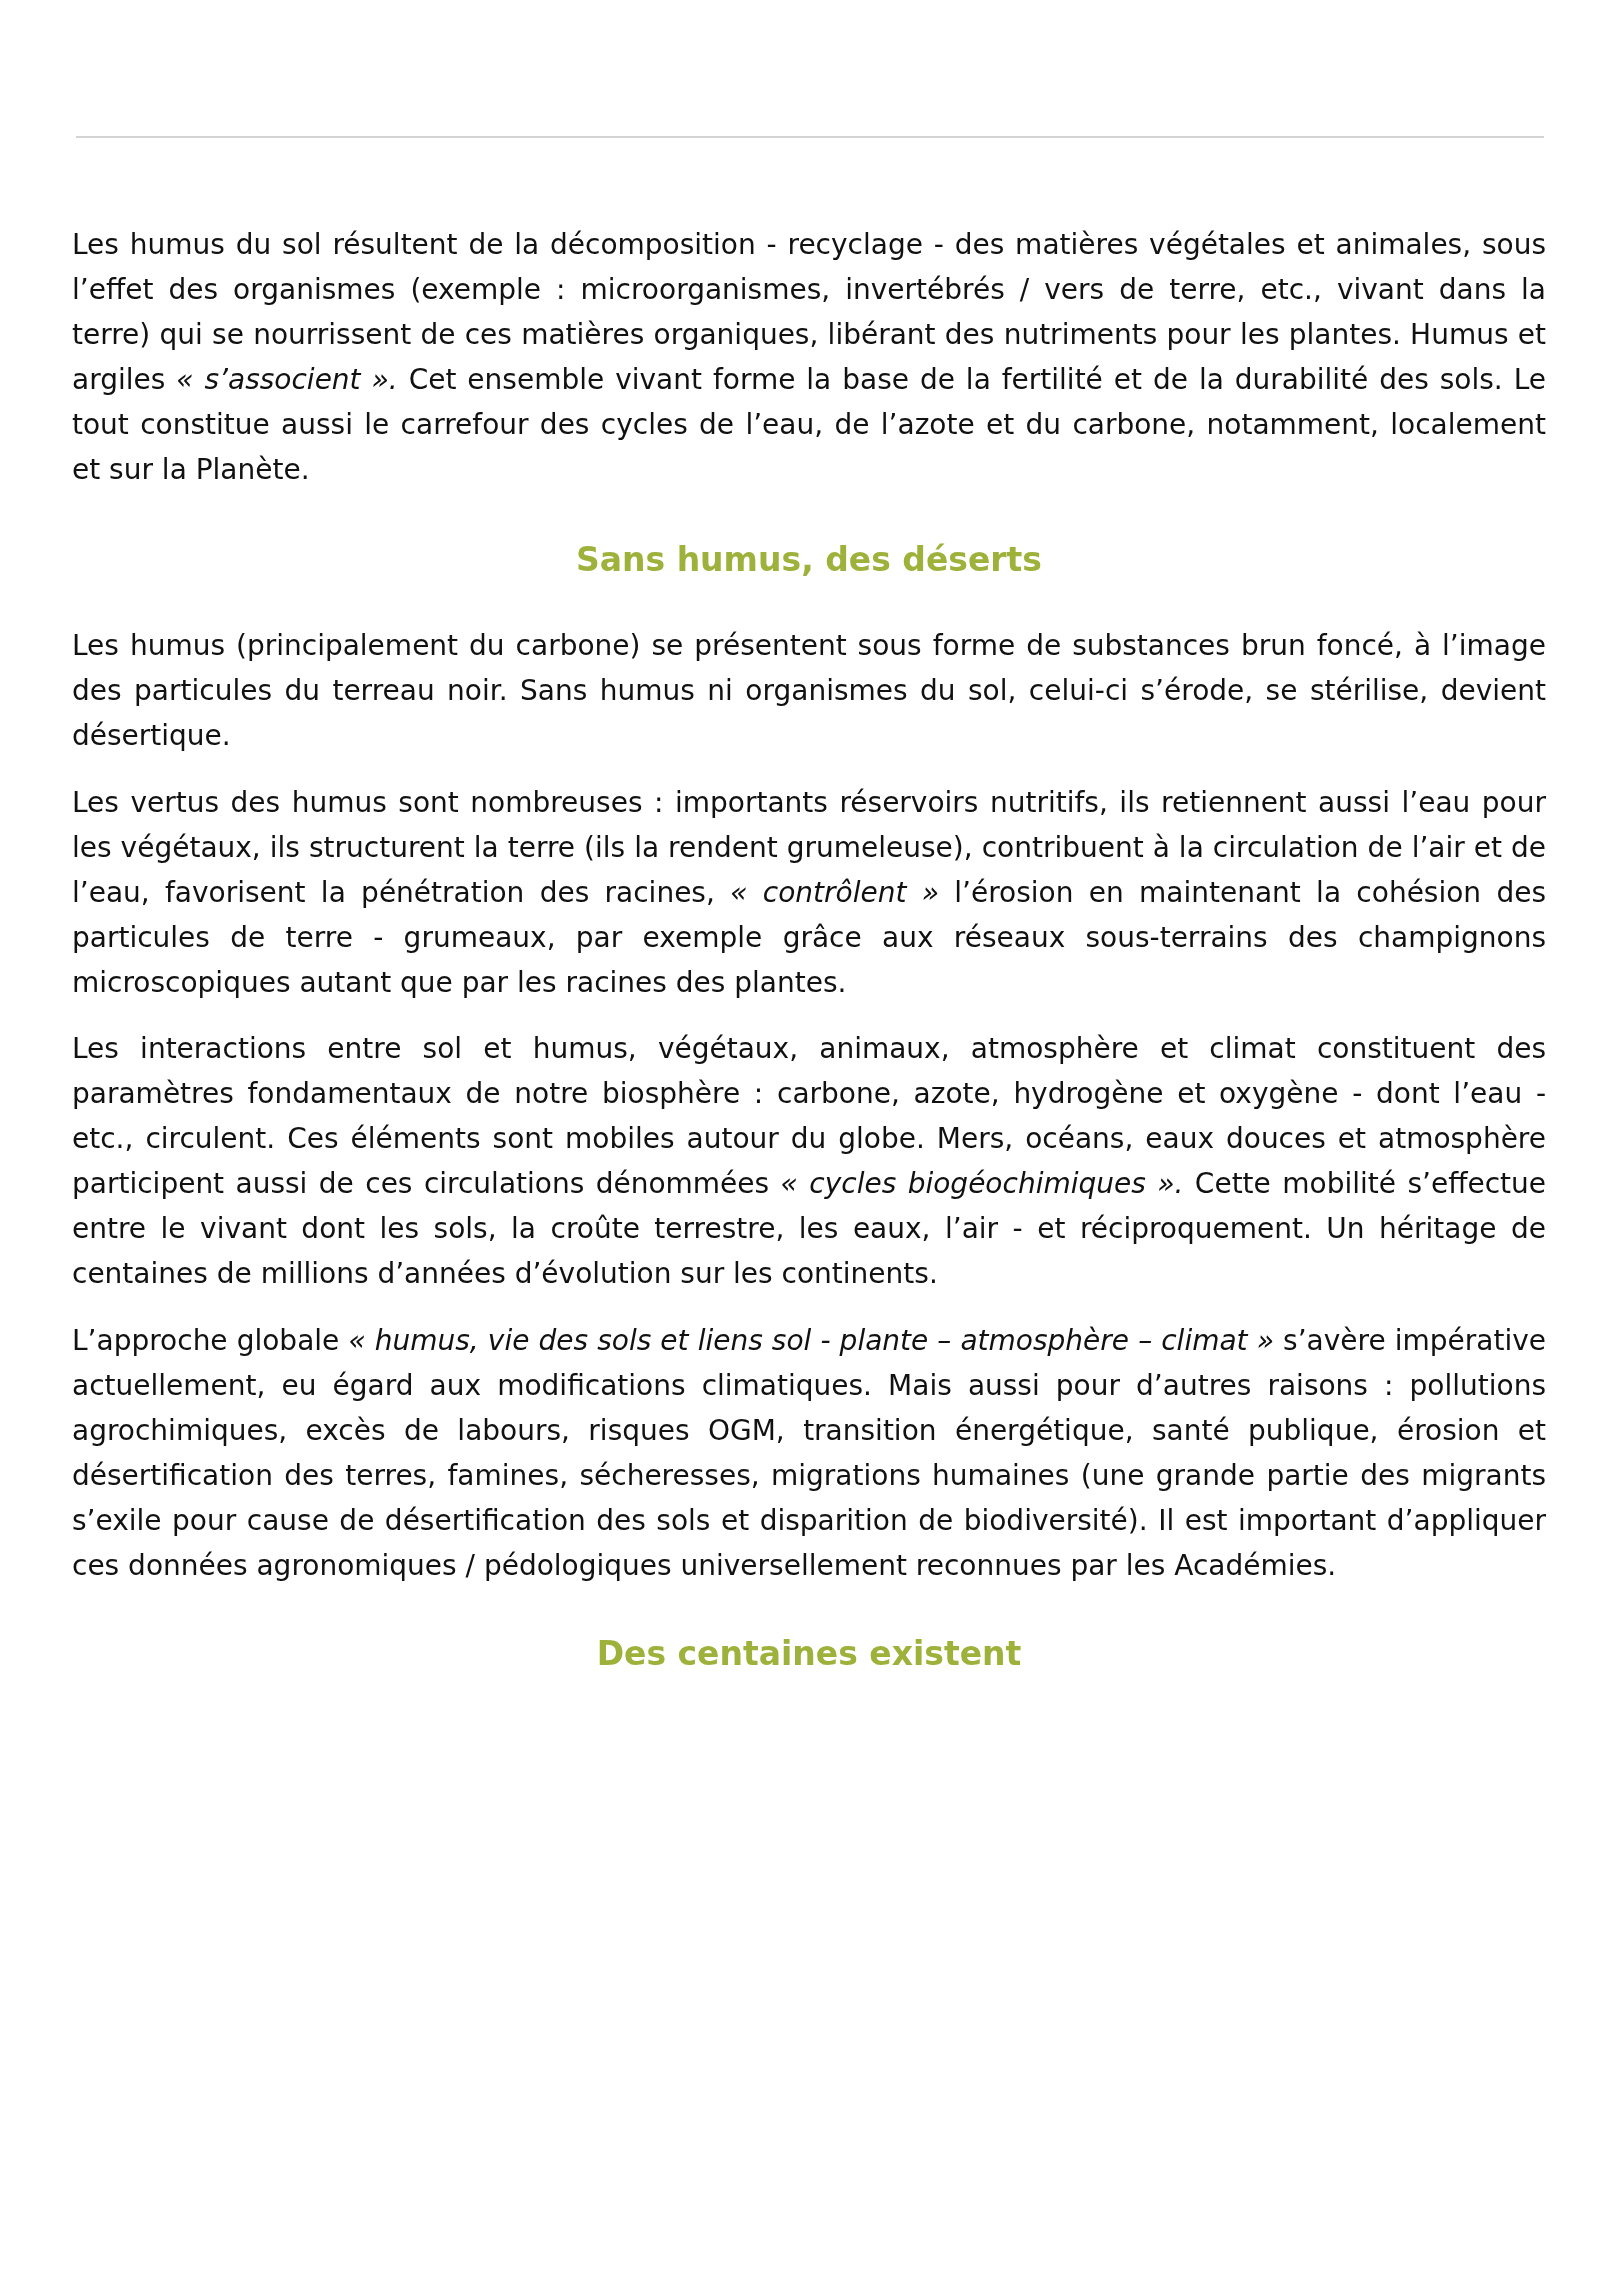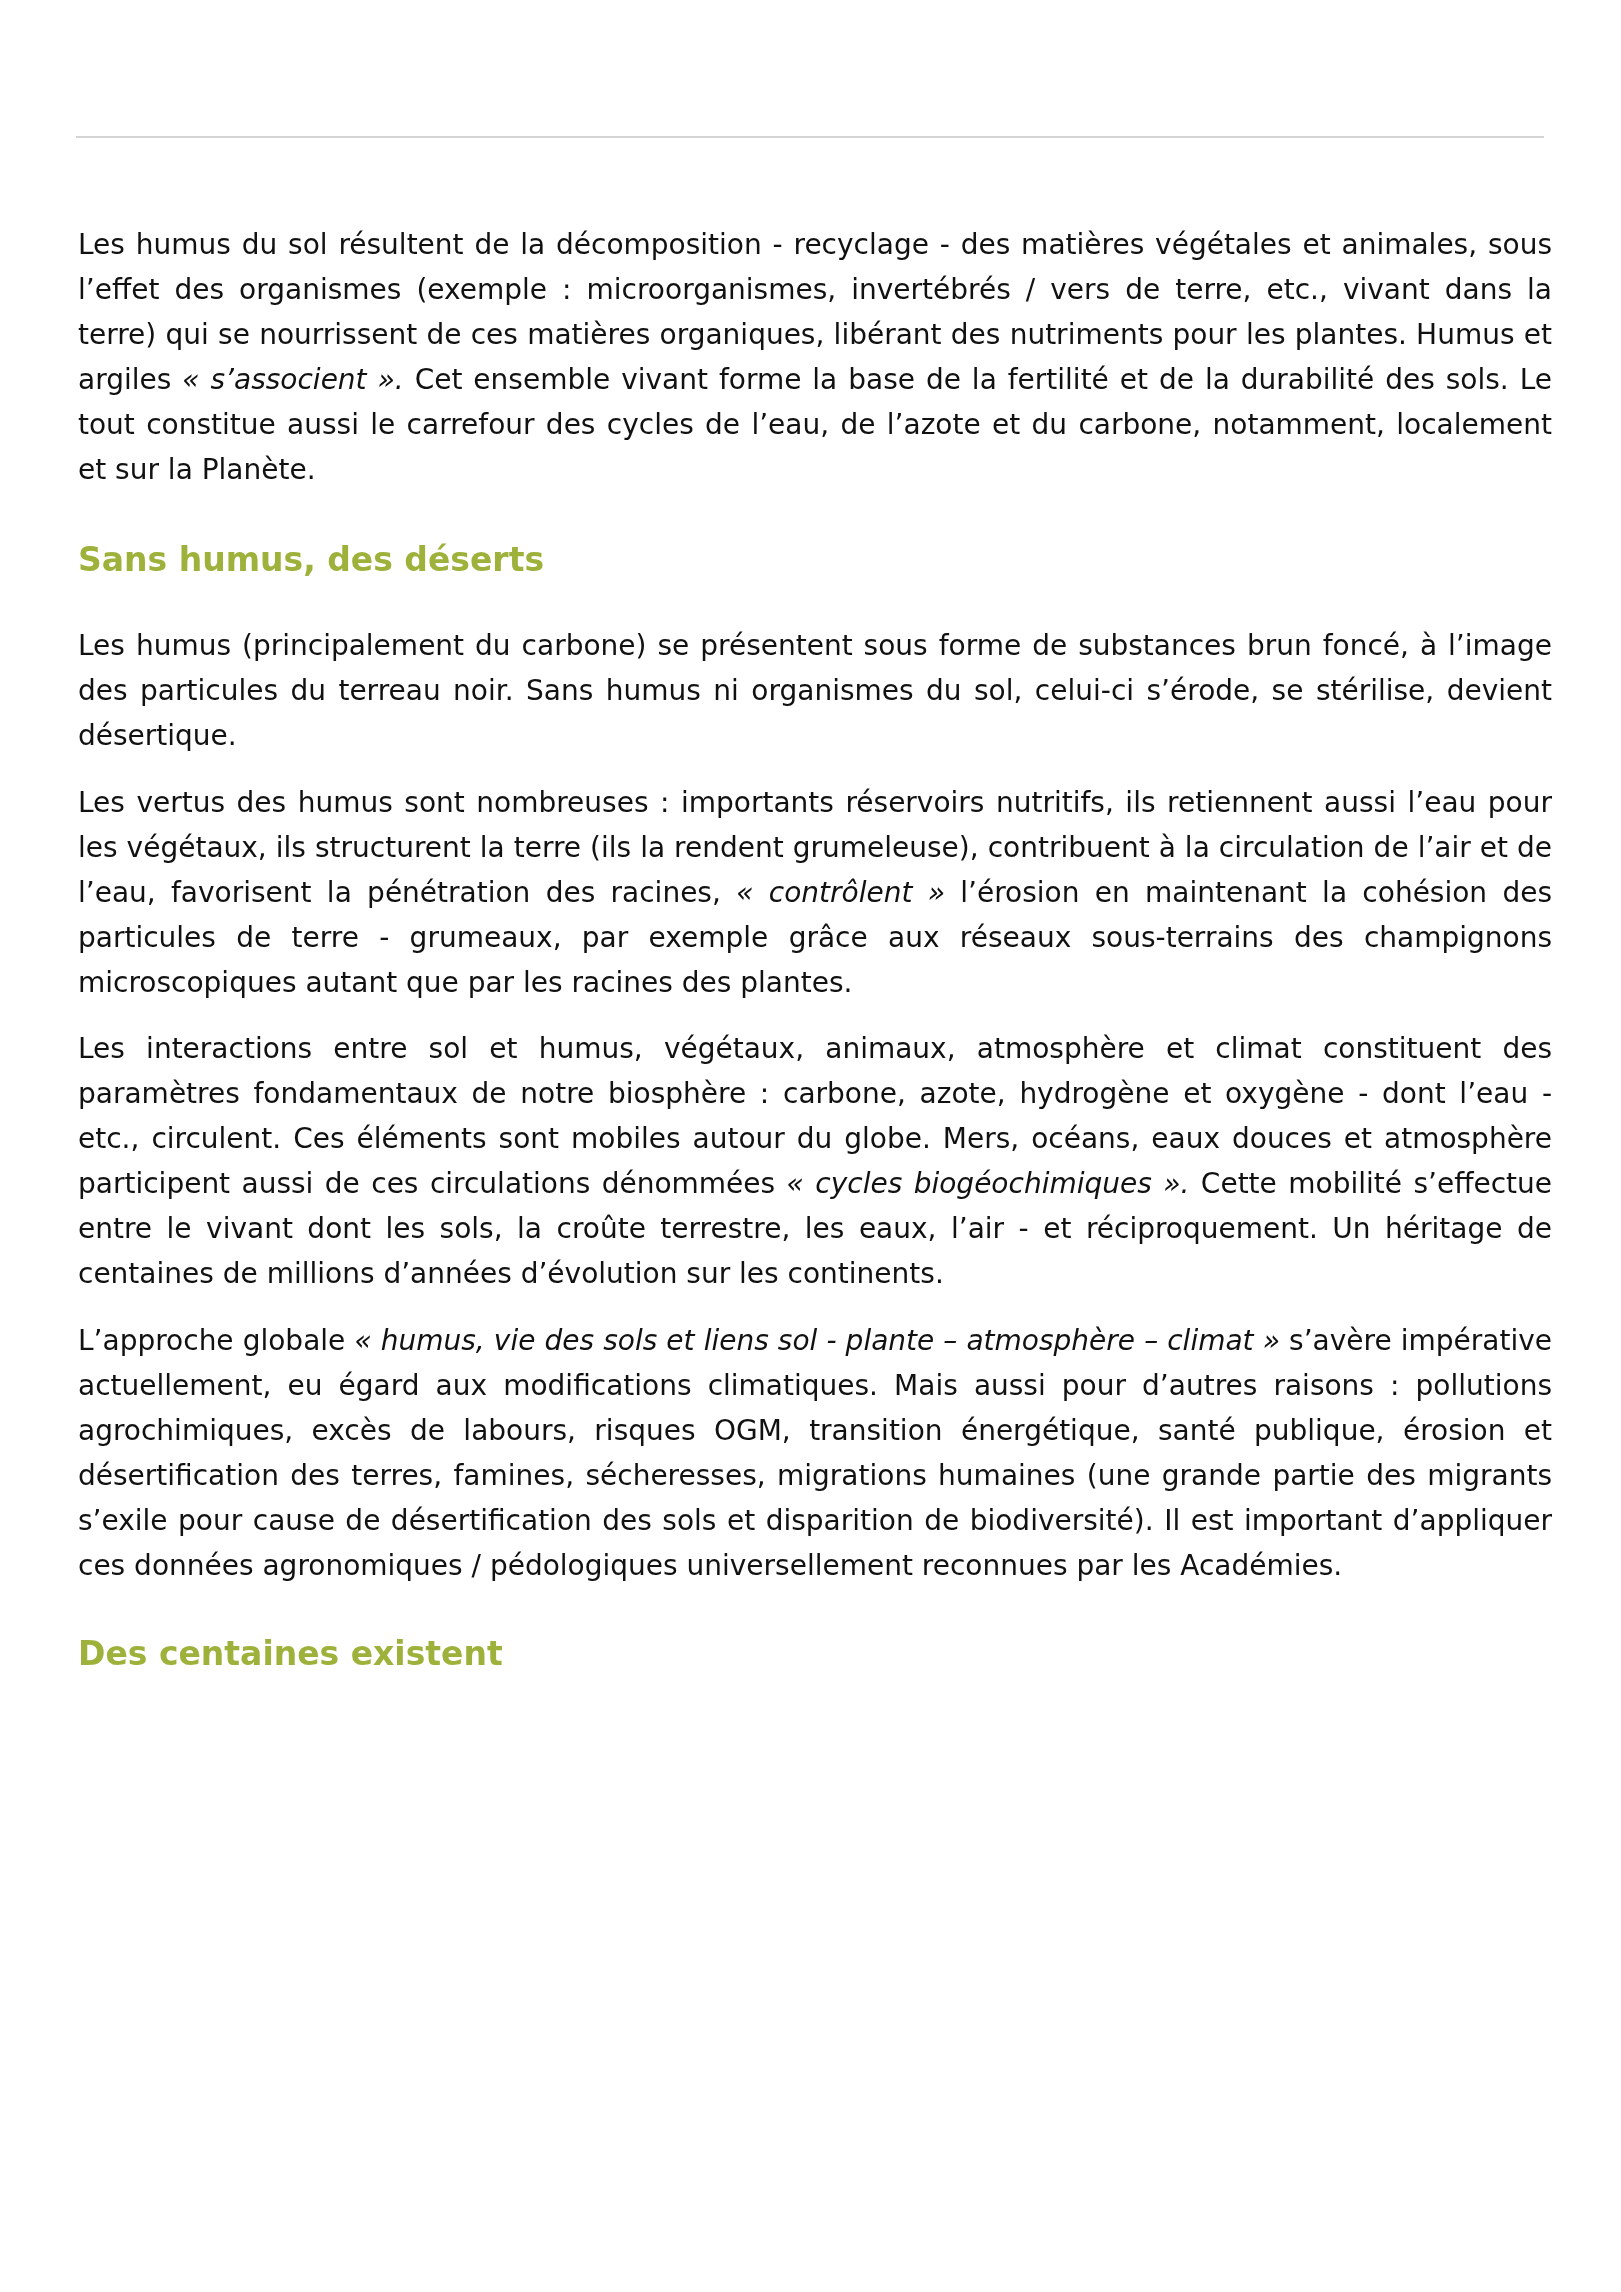--- a/index.html
+++ b/index.html
@@ -1,21 +1,21 @@
 <!DOCTYPE html>
 <html><head>
 <meta charset="utf-8">
 <style>
   html, body { margin: 0; padding: 0; background: #ffffff; }
   body { width: 1621px; height: 2293px; position: relative; overflow: hidden;
          font-family: "DejaVu Sans", sans-serif; color: #111111; }
   .rule { position: absolute; left: 76px; top: 136px; width: 1468px; height: 2px; background: #d4d4d4; }
-  .content { position: absolute; left: 78px; top: 222px; width: 1474px; }
+  .content { position: absolute; left: 72px; top: 222px; width: 1474px; }
   p { margin: 0 0 21.6px 0; font-size: 28px; line-height: 45px; text-align: justify; text-align-last: left; }
-  h2 { margin: 0; font-size: 33px; font-weight: bold; color: #9db13b; text-align: left; line-height: 45px; }
+  h2 { margin: 0; font-size: 33px; font-weight: bold; color: #9db13b; text-align: center; line-height: 45px; }
   .h-first { margin-top: 45px; margin-bottom: 41px; }
   .h-second { margin-top: 43px; }
   em { font-style: italic; }
 </style>
 </head>
 <body>
 
 <div class="rule"></div>
 
 <div class="content">

